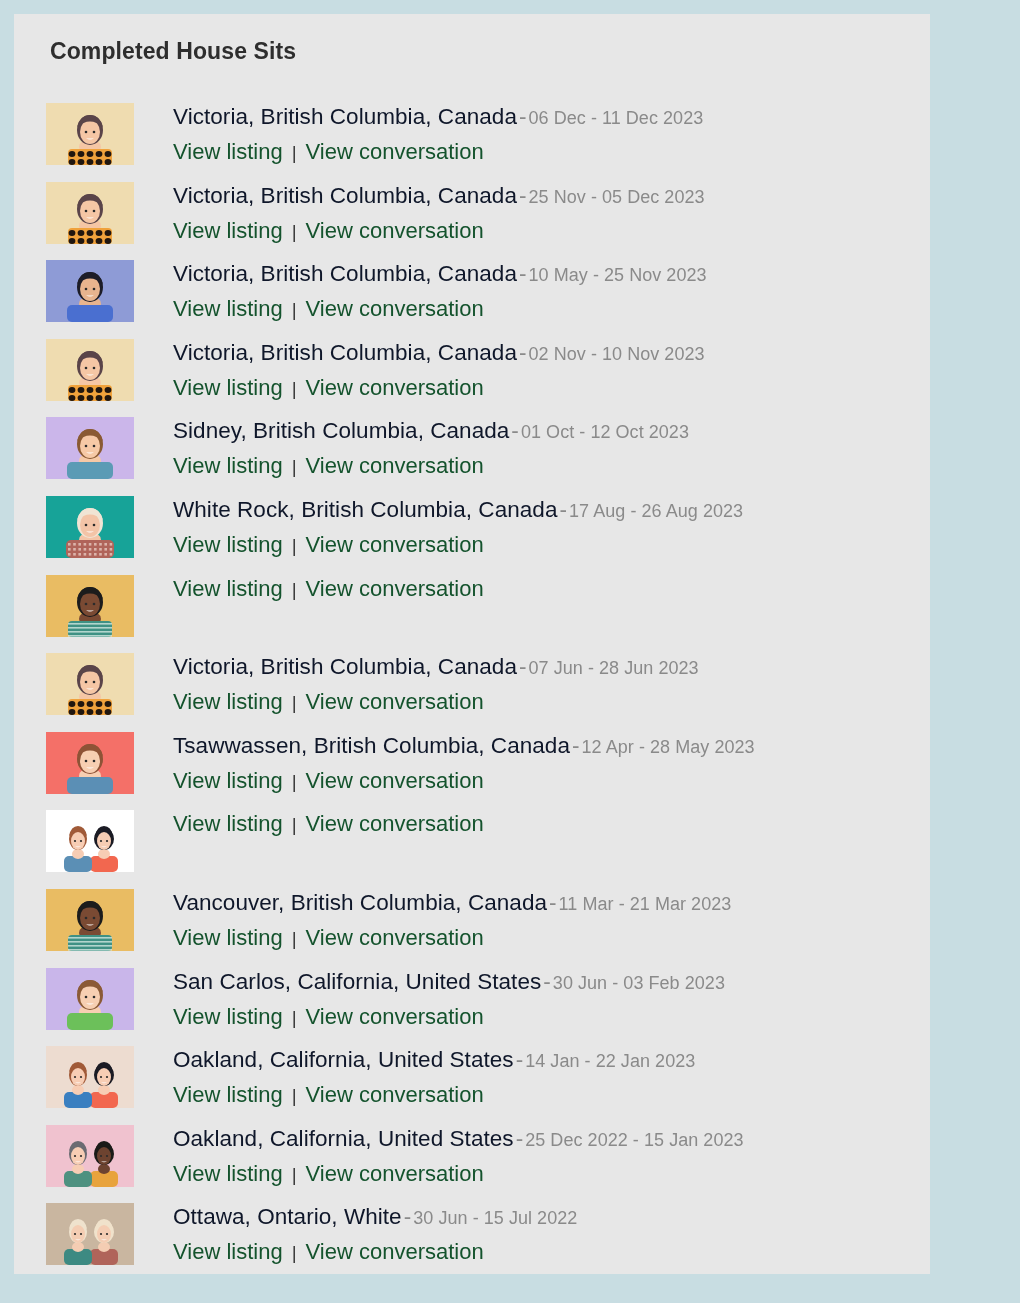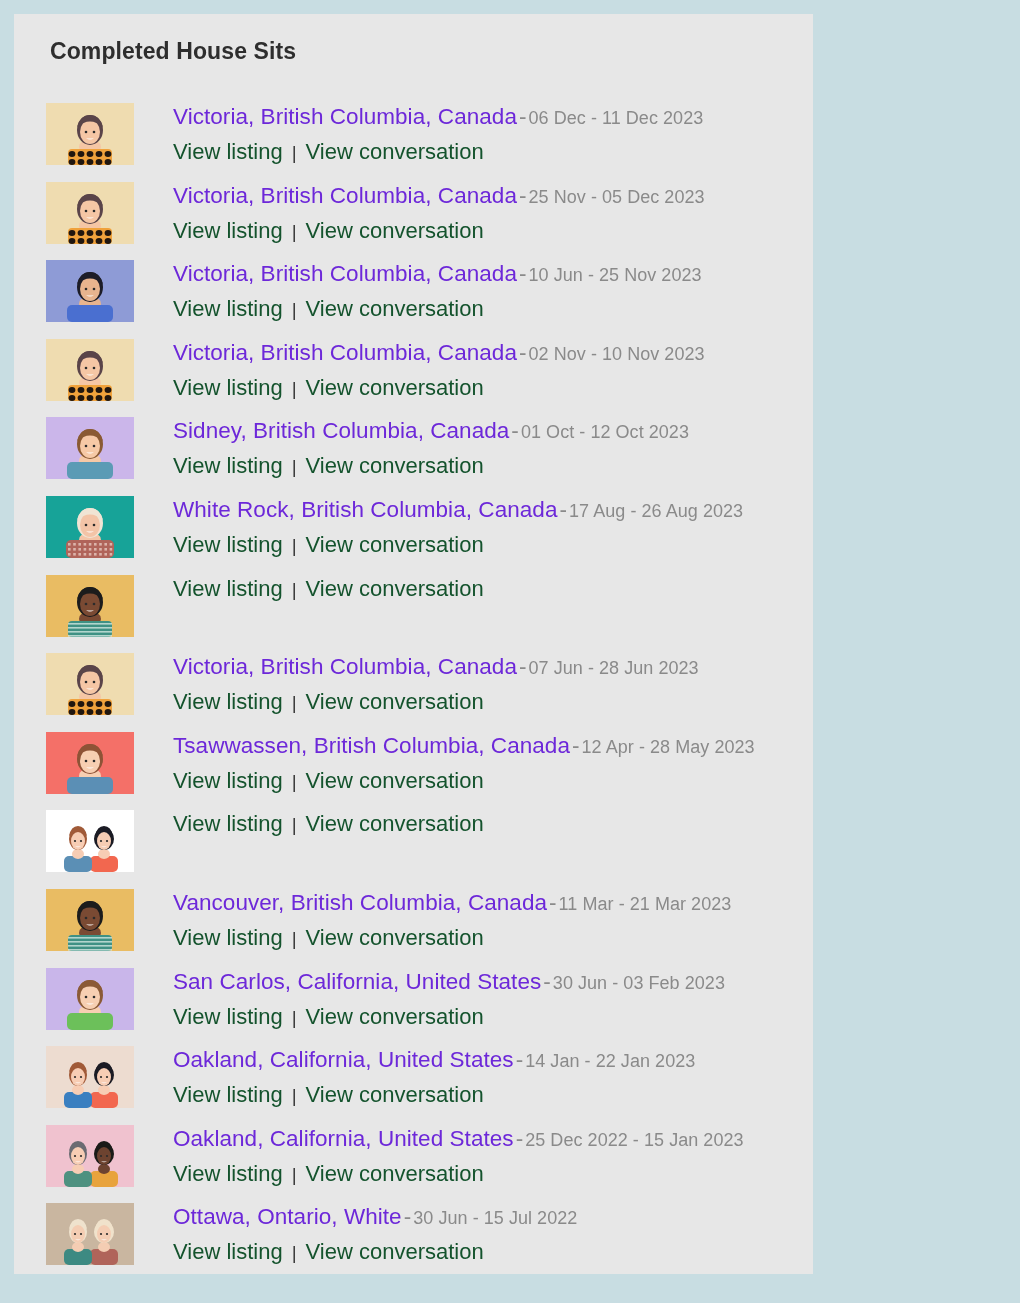--- a/index.html
+++ b/index.html
@@ -10,21 +10,21 @@
     width: 1020px;
     height: 1303px;
     background: #c8dde2;
     font-family: "Liberation Sans", sans-serif;
     overflow: hidden;
   }
   #panel {
     position: absolute;
     left: 14px;
     top: 14px;
-    width: 799px;
+    width: 916px;
     height: 1260px;
     background: #e7e7e7;
     box-sizing: border-box;
   }
   #page-title {
     position: absolute;
     left: 36px;
     top: 24px;
     font-size: 23px;
     font-weight: bold;
@@ -57,21 +57,21 @@
     top: -1px;
     right: 0;
   }
   .sit-title-line {
     font-size: 22.5px;
     line-height: 34px;
     color: #2f2f2f;
     white-space: nowrap;
     letter-spacing: 0.05px;
   }
-  .sit-location { color: #6d28d9; }
+  .sit-location { color: #0f172a; }
   .sit-dash { color: #8a8a8a; padding: 0 2px; }
   .sit-dates { color: #8a8a8a; font-size: 18px; }
   .sit-links {
     font-size: 22px;
     line-height: 33px;
     white-space: nowrap;
   }
   .link-listing {
     color: #14532d;
     text-decoration: none;
@@ -160,21 +160,21 @@
             <rect x="21" y="45" width="46" height="17" rx="5" fill="#4a6fd0"></rect>
             <ellipse cx="44" cy="27" rx="13" ry="15" fill="#1d1d28"></ellipse>
             <ellipse cx="44" cy="29" rx="10" ry="12" fill="#e8b48e"></ellipse>
             <path d="M31 24 q13 -11 26 0 q-3 -12 -13 -12 q-10 0 -13 12 Z" fill="#1d1d28"></path>
             <circle cx="40" cy="29" r="1.3" fill="#2b2b2b"></circle>
             <circle cx="48" cy="29" r="1.3" fill="#2b2b2b"></circle>
             <path d="M40 35 q4 3 8 0 q-4 1 -8 0 Z" fill="#ffffff"></path>
           </svg>
         </div>
         <div class="row-body">
-          <div class="sit-title-line"><span class="sit-location">Victoria, British Columbia, Canada</span><span class="sit-dash">-</span><span class="sit-dates">10 Jun - 25 Nov 2023</span></div>
+          <div class="sit-title-line"><span class="sit-location">Victoria, British Columbia, Canada</span><span class="sit-dash">-</span><span class="sit-dates">10 May - 25 Nov 2023</span></div>
           <div class="sit-links"><a class="link-listing">View listing</a><span class="link-sep">|</span><a class="link-conversation">View conversation</a></div>
         </div>
       </div>
       <div class="sit-row">
         <div class="avatar">
           <svg viewBox="0 0 88 62" xmlns="http://www.w3.org/2000/svg">
             <rect width="88" height="62" fill="#efdcb0"></rect>
             <ellipse cx="44" cy="44" rx="11" ry="8" fill="#f5c6a5"></ellipse>
             <rect x="22" y="46" width="44" height="16" rx="4" fill="#f0a23c"></rect>
             <ellipse cx="26" cy="51" rx="3.4" ry="3" fill="#20160f"></ellipse>

